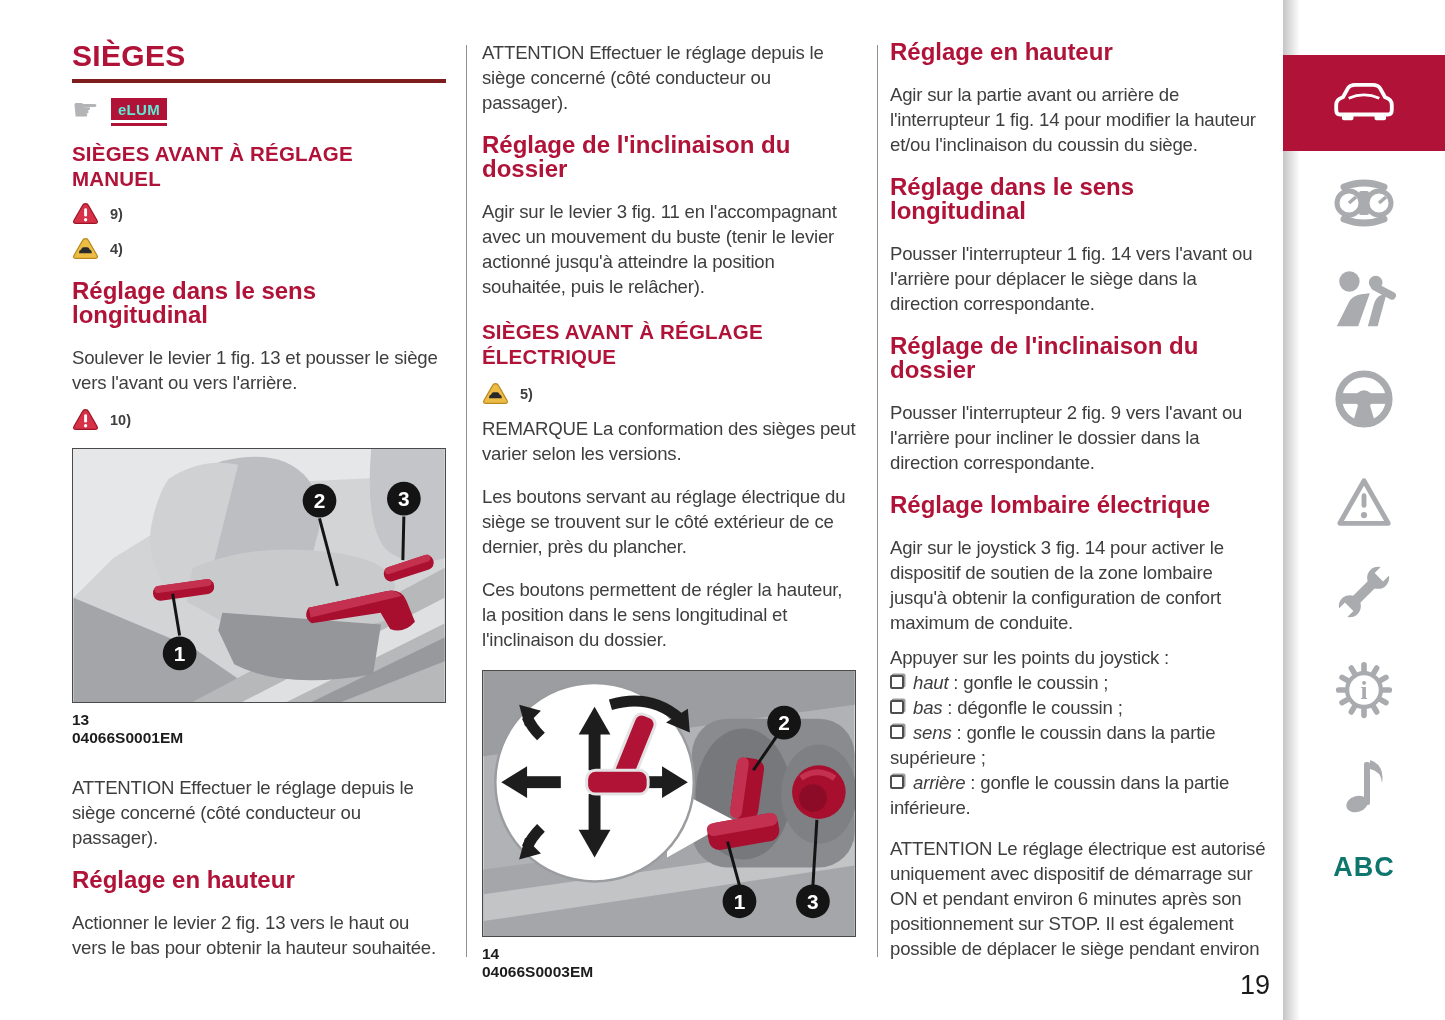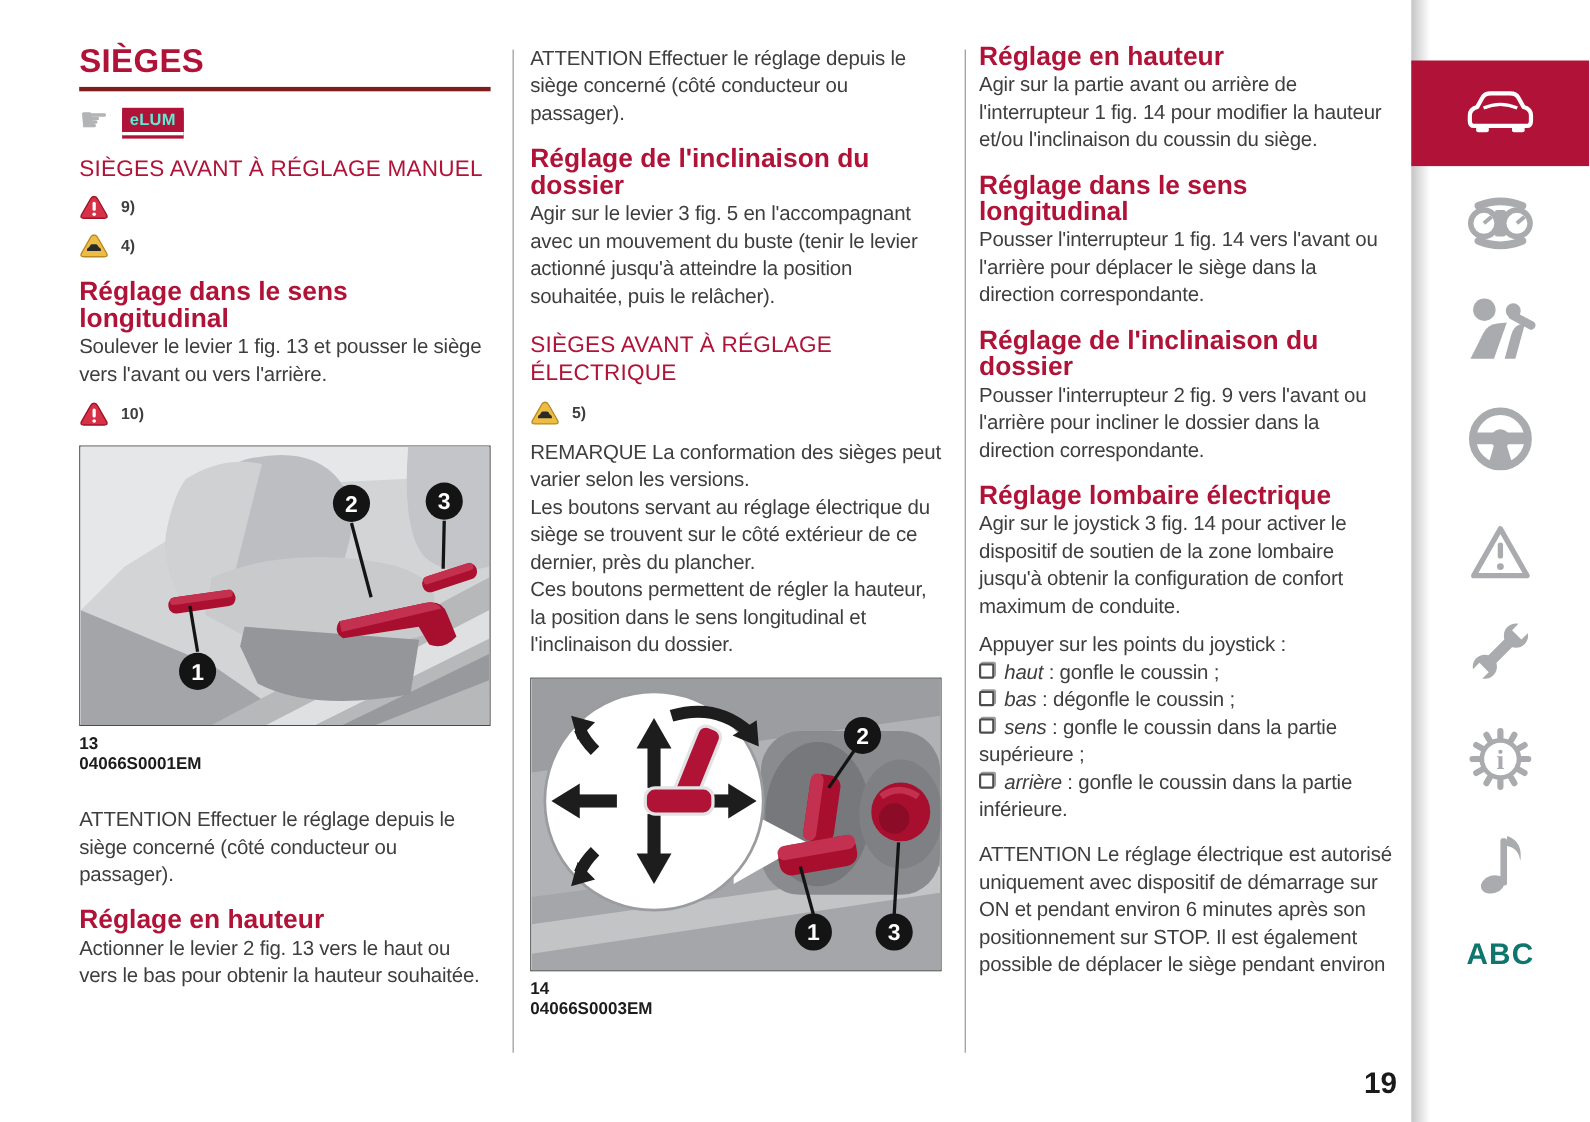--- a/index.html
+++ b/index.html
@@ -5,21 +5,21 @@
   html,body{margin:0;padding:0;background:#ffffff;}
   #page{position:relative;width:1445px;height:1020px;background:#ffffff;overflow:hidden;
         font-family:"Liberation Sans",sans-serif;color:#3e3e3e;}
   .col{position:absolute;top:40px;}
   #col-left{left:72px;width:374px;}
   #col-mid{left:482px;width:374px;}
   #col-right{left:890px;width:376px;}
   .vline{position:absolute;top:45px;height:912px;width:1px;background:#8f8f8f;}
   .h-title{font-size:30px;font-weight:bold;color:#B01238;letter-spacing:.3px;
            padding-bottom:7px;border-bottom:4px solid #7f1d1d;line-height:32px;}
-  .h-caps{font-size:20.5px;font-weight:normal;color:#B01238;line-height:25px;letter-spacing:.2px;}
+  .h-caps{font-size:20.5px;font-weight:bold;color:#B01238;line-height:25px;letter-spacing:.2px;}
   .h-sub{font-size:24px;font-weight:bold;color:#B01238;line-height:24px;}
   .body-p{font-size:18.6px;line-height:25px;letter-spacing:-0.2px;color:#3e3e3e;}
   .warn-row{display:flex;align-items:center;gap:11px;}
   .warn-num{font-size:14.5px;font-weight:bold;color:#3e3e3e;}
   .elum-row{display:flex;align-items:center;gap:12px;}
   .hand{font-size:30px;color:#b3b4b6;line-height:30px;}
   .elum-badge{background:#B01238;color:#5eead4;font-weight:bold;font-size:15px;
               padding:3px 7px 2px;border-bottom:3px solid #fff;box-shadow:0 3px 0 #B01238;
               letter-spacing:.3px;}
   .figure{border:1px solid #4a4a4a;display:block;}
@@ -30,22 +30,22 @@
       margin-right:9px;box-shadow:1.5px -1.5px 0 #9c9c9c;vertical-align:0px;}
   
   #sidebar{position:absolute;right:0;top:0;width:162px;height:1020px;background:#fff;}
   .side-shade{position:absolute;left:0;top:0;width:17px;height:100%;
               background:linear-gradient(to right,#c5c5c7,rgba(255,255,255,0));}
   .tab-active{position:absolute;left:0;top:55px;width:162px;height:96px;background:#B01238;
               display:flex;align-items:center;justify-content:center;}
   .side-icon{position:absolute;left:0;width:162px;display:flex;justify-content:center;}
   .abc{font-size:27px;font-weight:bold;color:#0f766e;letter-spacing:1px;}
   #page-num{position:absolute;left:1215px;top:970px;width:55px;text-align:right;
-            font-size:27px;font-weight:bold;color:#1a1a1a;}
-  .mt6{margin-top:0;}.mt10{margin-top:10px;}.mt12{margin-top:12px;}
+            font-size:27px;font-weight:normal;color:#1a1a1a;}
+  .mt6{margin-top:18px;}.mt10{margin-top:10px;}.mt12{margin-top:12px;}
   .mt16{margin-top:16px;}.mt18{margin-top:18px;}.mt20{margin-top:20px;}.mt28{margin-top:28px;}
 </style>
 </head>
 <body>
 
 <div id="page">
 
   <div class="col" id="col-left">
     <div class="h-title">SIÈGES</div>
 
@@ -129,21 +129,21 @@
     <div class="body-p mt28">ATTENTION Effectuer le réglage depuis le siège concerné (côté conducteur ou passager).</div>
     <div class="h-sub mt18">Réglage en hauteur</div>
     <div class="body-p mt6">Actionner le levier 2 fig. 13 vers le haut ou vers le bas pour obtenir la hauteur souhaitée.</div>
   </div>
 
   <div class="vline" style="left:466px;"></div>
 
   <div class="col" id="col-mid">
     <div class="body-p">ATTENTION Effectuer le réglage depuis le siège concerné (côté conducteur ou passager).</div>
     <div class="h-sub mt18">Réglage de l'inclinaison du dossier</div>
-    <div class="body-p mt6">Agir sur le levier 3 fig. 5 en l'accompagnant avec un mouvement du buste (tenir le levier actionné jusqu'à atteindre la position souhaitée, puis le relâcher).</div>
+    <div class="body-p mt6">Agir sur le levier 3 fig. 11 en l'accompagnant avec un mouvement du buste (tenir le levier actionné jusqu'à atteindre la position souhaitée, puis le relâcher).</div>
 
     <div class="h-caps mt20">SIÈGES AVANT À RÉGLAGE ÉLECTRIQUE</div>
 
     <div class="warn-row mt12">
       <svg width="27" height="25" viewBox="0 0 26 24">
         <path d="M13 2.5 q2 0 3 2 l8 14 q1.5 3 -2 3 l-18 0 q-3.5 0 -2 -3 l8 -14 q1 -2 3 -2z" fill="#ecbc45" stroke="#b8891f" stroke-width="1.2"></path>
         <path d="M6.8 15.5 q0 -1.8 1.8 -2.3 l1 -1.6 q.5 -.9 1.8 -.9 l3 0 q1.3 0 1.8 .9 l1 1.6 q1.8 .5 1.8 2.3 l0 1 -12.2 0z" fill="#2a2a2a"></path>
       </svg>
       <span class="warn-num">5)</span>
     </div>

